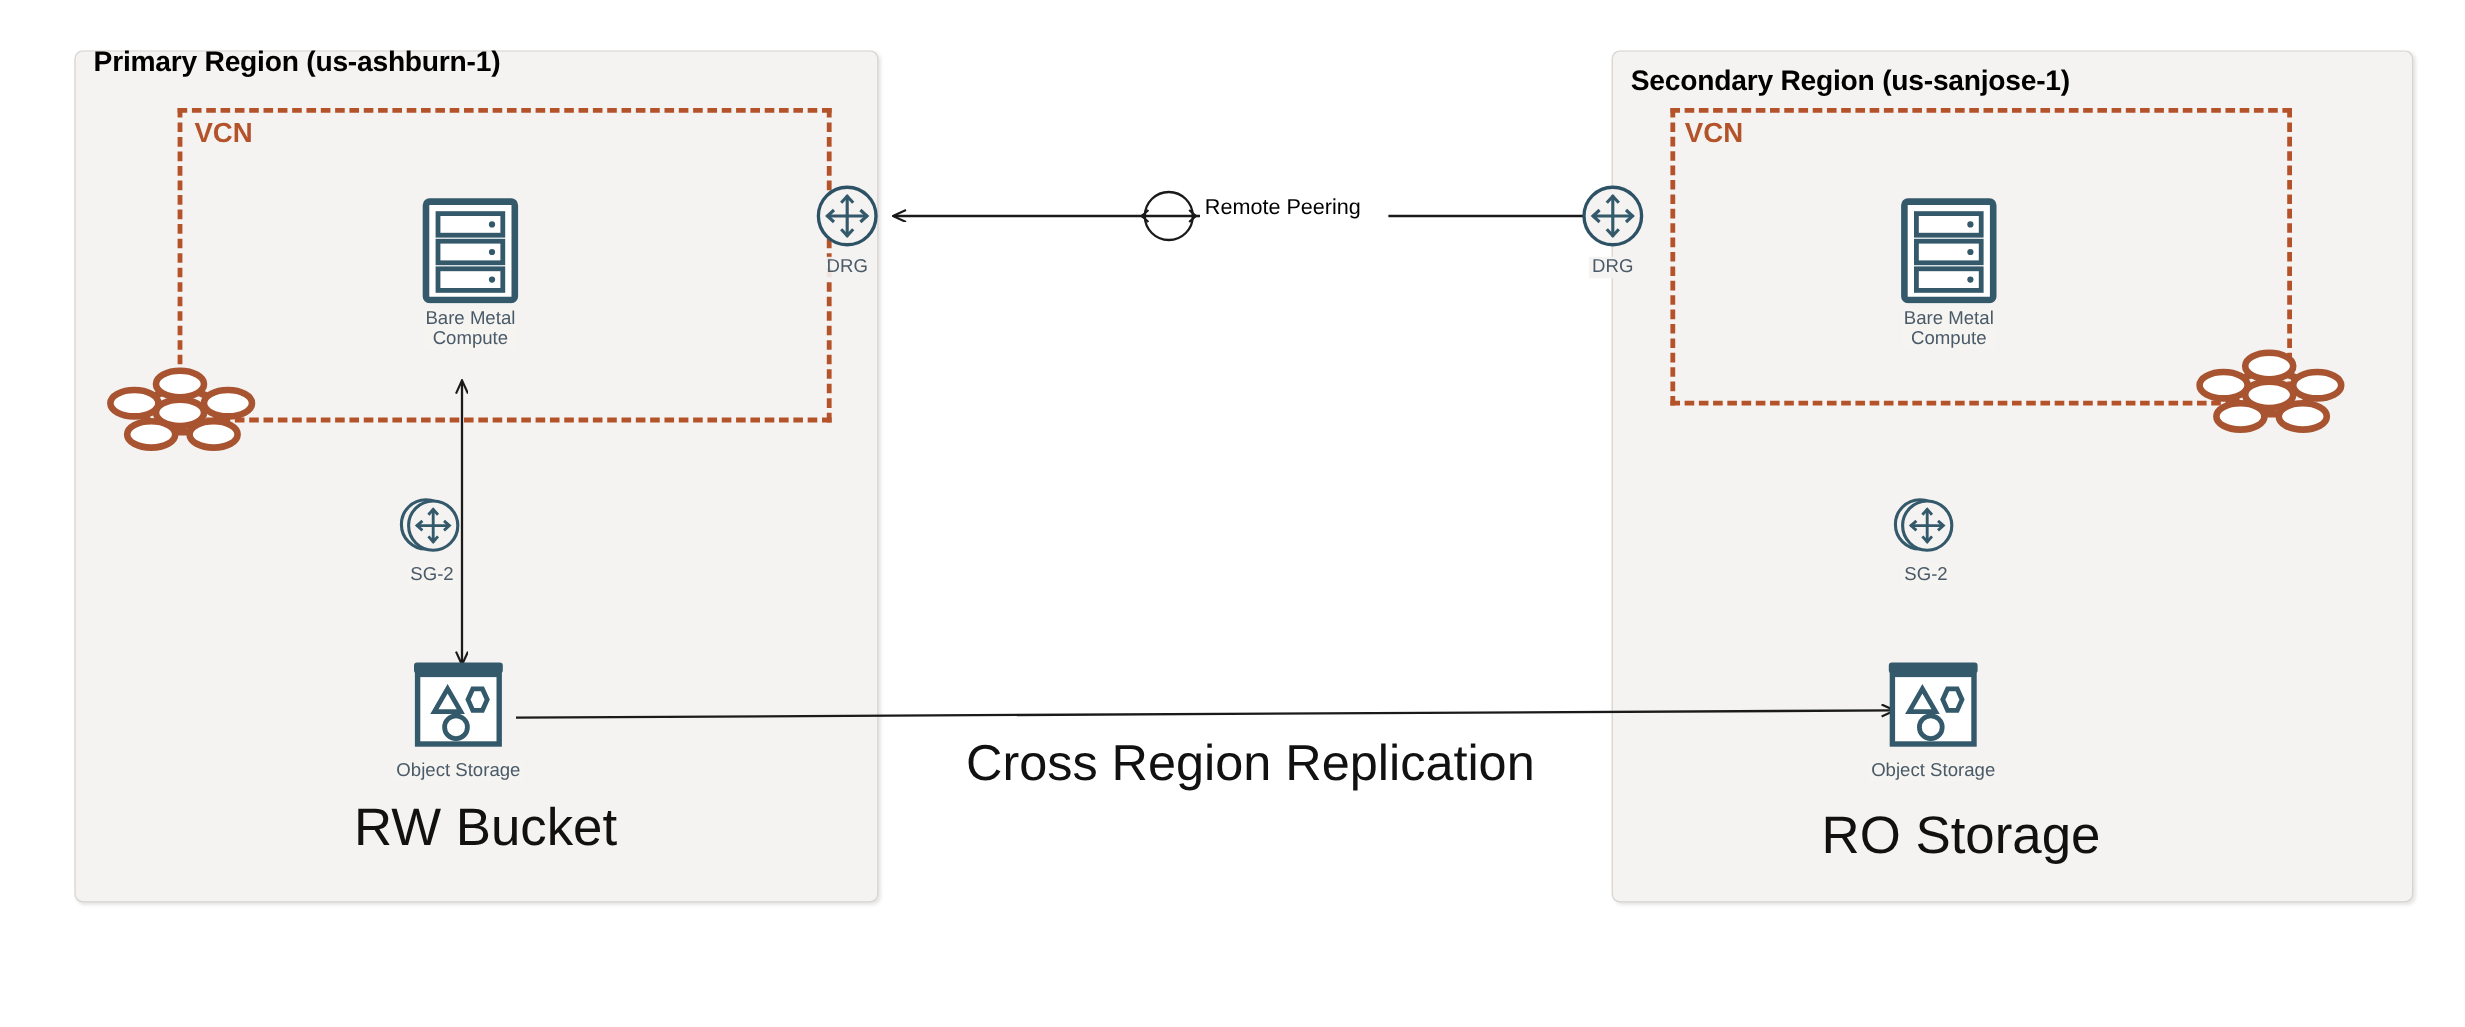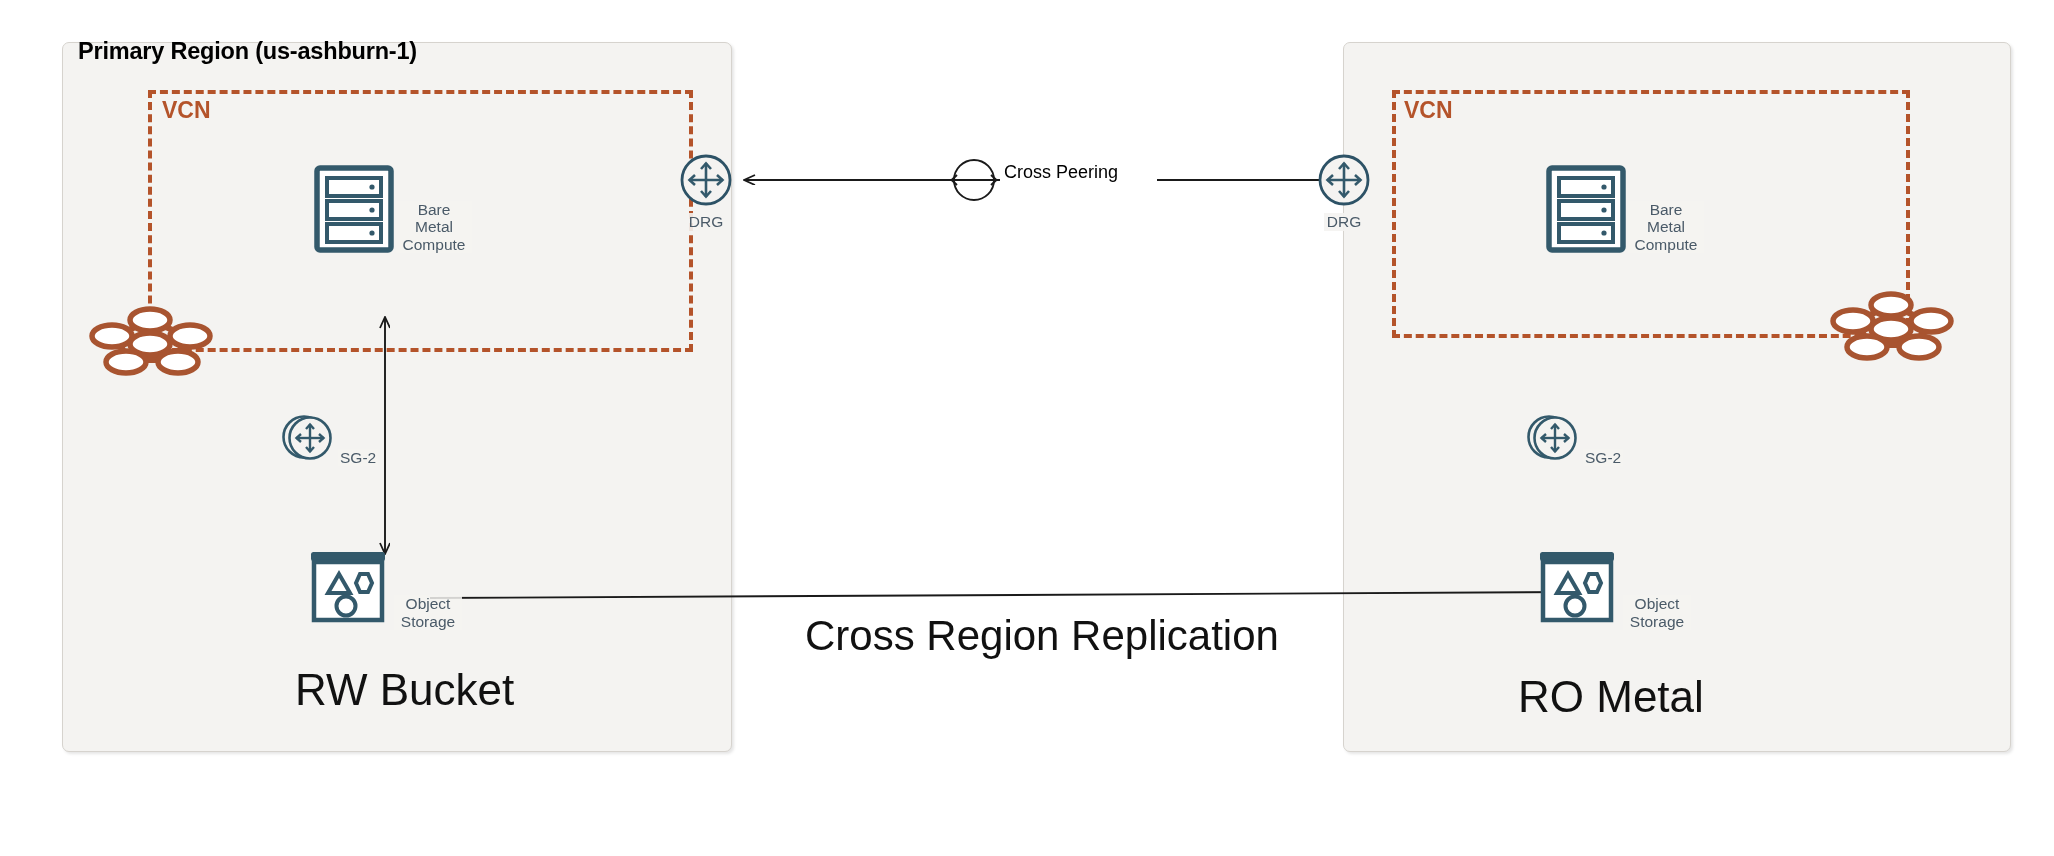--- a/index.html
+++ b/index.html
@@ -65,22 +65,22 @@
     font-weight: bold;
     color: #b4532a;
     white-space: nowrap;
   }
   #vcn-label-primary  { left: 162px;  top: 97px; }
   #vcn-label-secondary{ left: 1404px; top: 97px; }
 
   .node {
     position: absolute;
     display: flex;
-    flex-direction: row;
-    align-items: flex-end;
+    flex-direction: column;
+    align-items: center;
     width: 160px;
   }
   .node .glyph { line-height: 0; }
   .node .caption {
     margin-top: 4px;
     font-size: 15.5px;
     line-height: 1.12;
     color: #4a5a68;
     text-align: center;
     white-space: pre-line;
@@ -157,20 +157,21 @@
 </style>
 </head>
 <body>
 
 <div id="canvas">
 
   <div class="region-panel" id="region-primary"></div>
   <div class="region-title" style="left:78px; top:38px;">Primary Region (us-ashburn-1)</div>
 
   <div class="region-panel" id="region-secondary"></div>
+  <div class="region-title" style="left:1359px; top:54px;">Secondary Region (us-sanjose-1)</div>
 
   <div class="vcn-box" id="vcn-primary"></div>
   <div class="vcn-label" id="vcn-label-primary">VCN</div>
 
   <div class="vcn-box" id="vcn-secondary"></div>
   <div class="vcn-label" id="vcn-label-secondary">VCN</div>
 
   <svg class="conn" style="left:0; top:0;" width="2054" height="856">
     <defs>
       <marker id="arr-end" markerWidth="13" markerHeight="13" refX="11" refY="5" orient="auto" markerUnits="userSpaceOnUse">
@@ -280,21 +281,21 @@
   </span>
 
   <span class="peer-node">
     <svg width="58" height="56" viewBox="0 0 58 56">
       <circle cx="29" cy="28" r="20" fill="#ffffff" stroke="#1a1a1a" stroke-width="1.9"></circle>
       <line x1="6" y1="28" x2="52" y2="28" stroke="#1a1a1a" stroke-width="1.9"></line>
       <path d="M12,23 L6.5,28 L12,33" fill="none" stroke="#1a1a1a" stroke-width="1.9"></path>
       <path d="M46,23 L51.5,28 L46,33" fill="none" stroke="#1a1a1a" stroke-width="1.9"></path>
     </svg>
   </span>
-  <div class="free-label" id="label-remote-peering">Cross Peering</div>
+  <div class="free-label" id="label-remote-peering">Remote Peering</div>
 
   <div class="drg-node" id="drg-secondary">
     <span class="glyph">
       <svg width="56" height="56" viewBox="0 0 56 56">
         <circle cx="28" cy="28" r="24" fill="#f4f3f1" stroke="#2d5266" stroke-width="2.8"></circle>
         <g stroke="#33596b" stroke-width="2.6" fill="none">
           <line x1="28" y1="11" x2="28" y2="45"></line>
           <line x1="11" y1="28" x2="45" y2="28"></line>
           <path d="M23,17 L28,11.5 L33,17"></path>
           <path d="M23,39 L28,44.5 L33,39"></path>
@@ -372,17 +373,17 @@
         <ellipse cx="24" cy="38" rx="20" ry="11"></ellipse>
         <ellipse cx="102" cy="38" rx="20" ry="11"></ellipse>
         <ellipse cx="62" cy="46" rx="20" ry="11"></ellipse>
         <ellipse cx="38" cy="64" rx="20" ry="11"></ellipse>
         <ellipse cx="90" cy="64" rx="20" ry="11"></ellipse>
       </g>
     </svg>
   </span>
 
   <div class="bucket-label" id="label-rw-bucket">RW Bucket</div>
-  <div class="bucket-label" id="label-ro-bucket">RO Metal</div>
+  <div class="bucket-label" id="label-ro-bucket">RO Storage</div>
 
   <div class="free-label" id="label-crr">Cross Region Replication</div>
 
 </div>
 
 </body></html>

